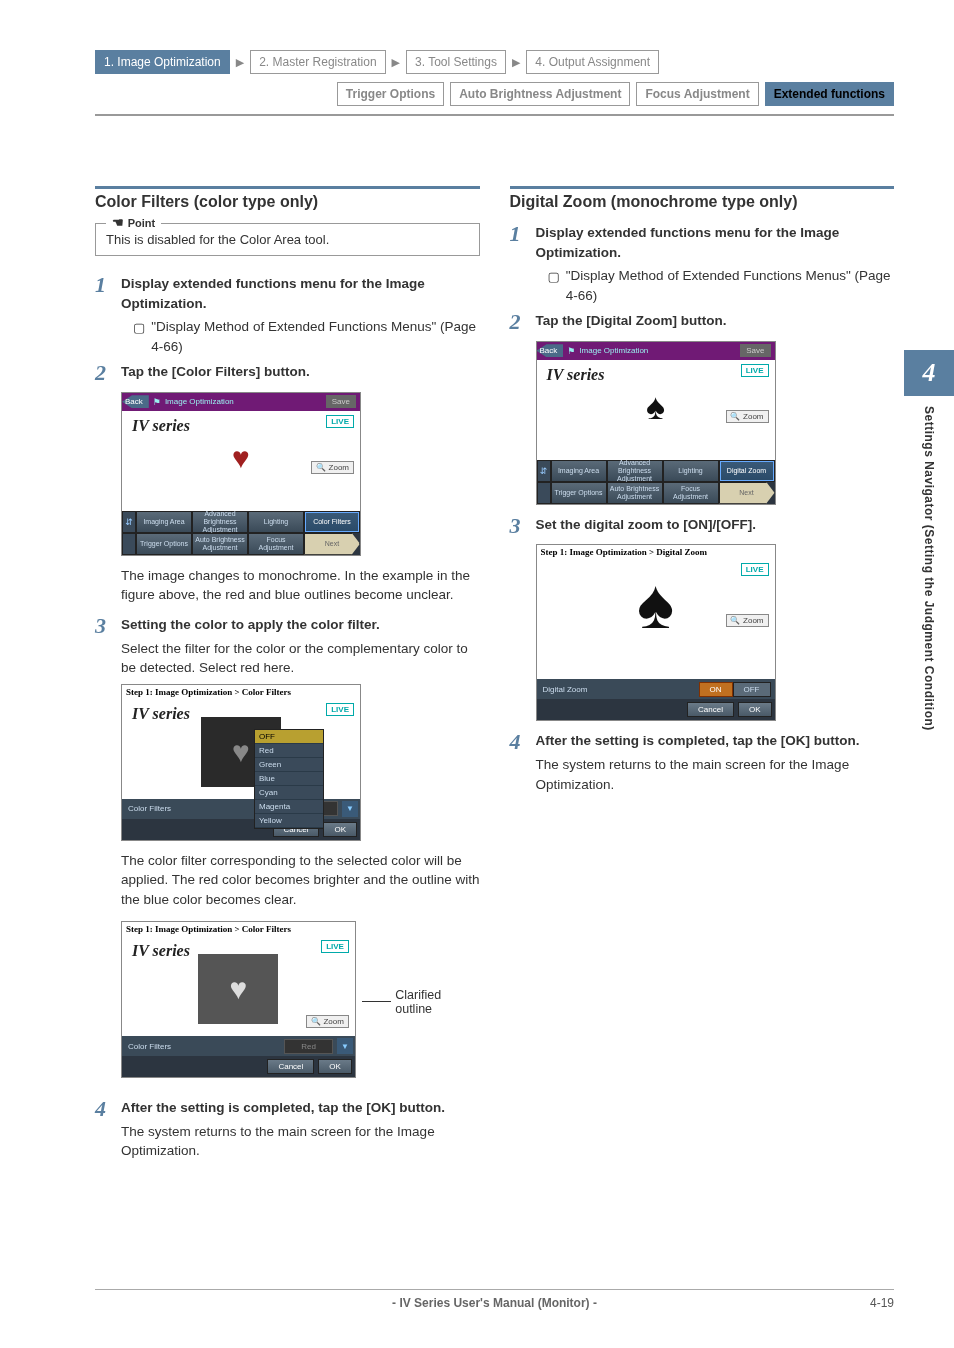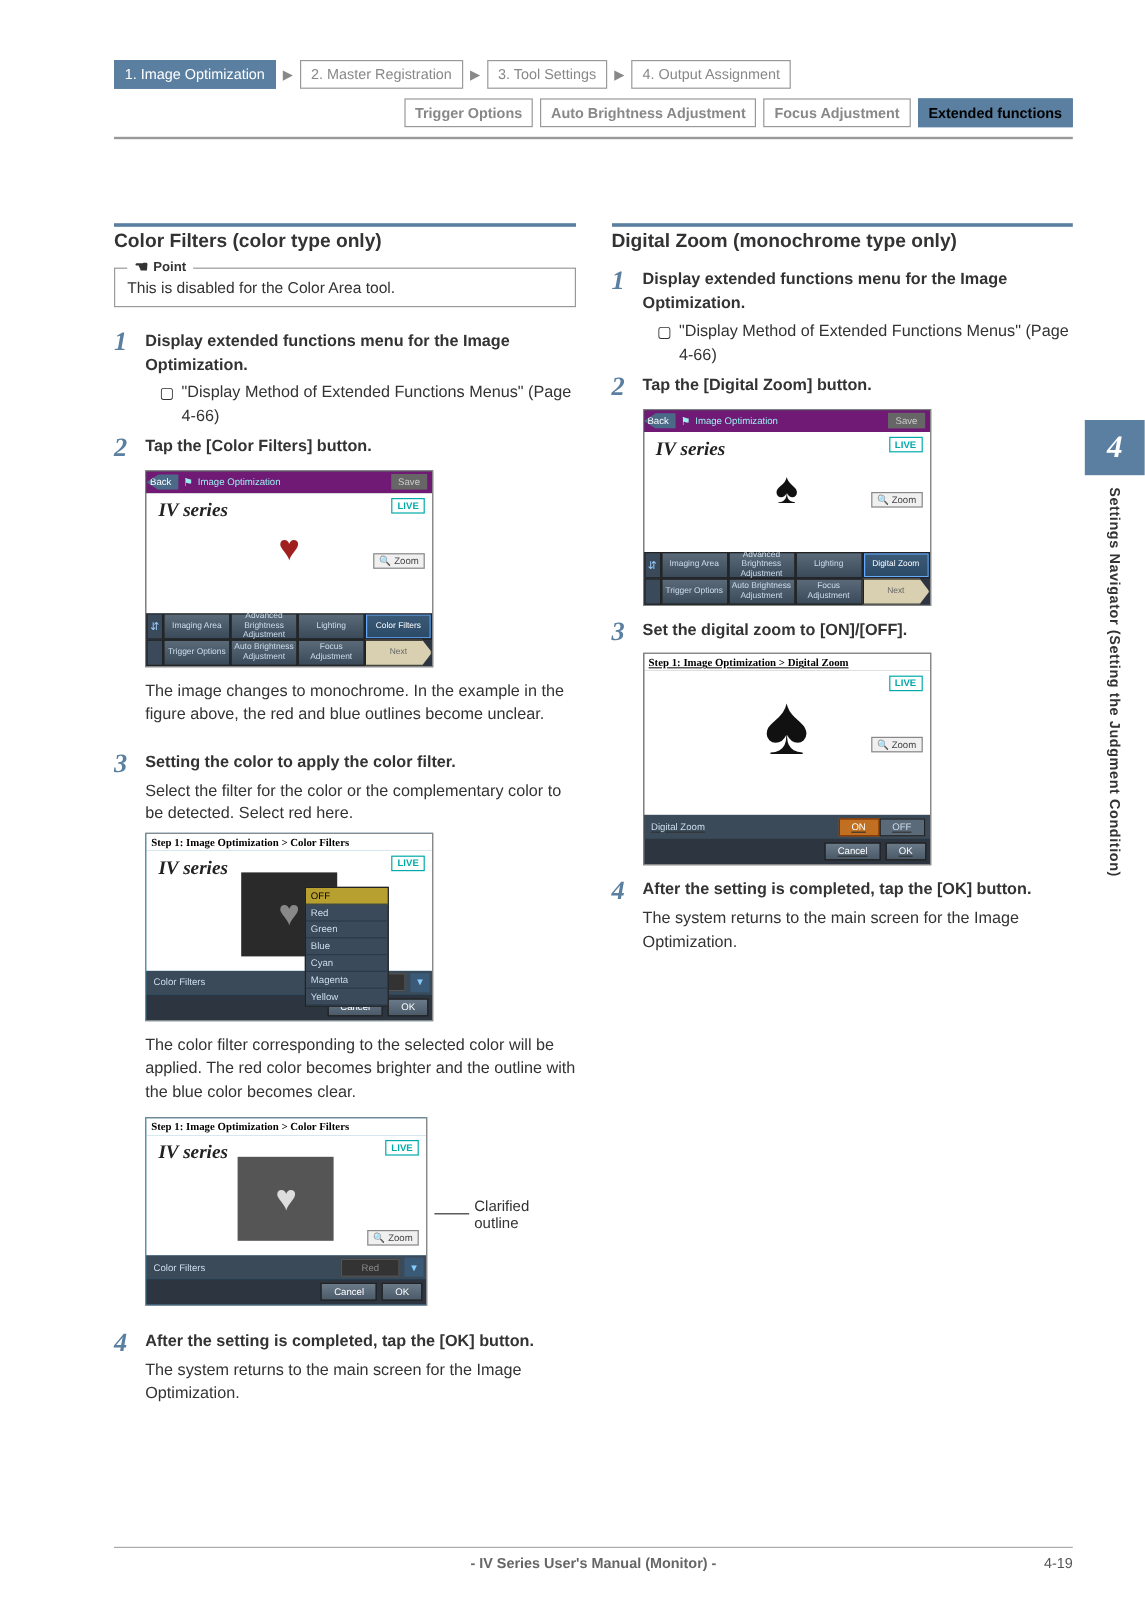--- a/index.html
+++ b/index.html
@@ -380,21 +380,20 @@
   .heart-grey { color: #888; font-size: 30px; }
   .spade { color: #111; font-size: 36px; }
 
   
   .shotdz {
     width: 240px;
     margin: 6px 0 10px 26px;
     border: 1px solid #888;
     font-size: 9px;
     background: #2c3540;
-    text-decoration: underline;
   }
   .shotdz .crumbbar {
     background: #fff;
     color: #000;
     font-family: 'Comic Sans MS', cursive;
     font-weight: bold;
     font-size: 9px;
     padding: 2px 4px;
   }
   .shotdz .wa {
@@ -581,21 +580,21 @@
       </div>
       <div class="btnrow">
         <div class="handle"></div>
         <div class="btn">Trigger Options</div>
         <div class="btn">Auto Brightness Adjustment</div>
         <div class="btn">Focus Adjustment</div>
         <div class="btn next">Next</div>
       </div>
     </div>
 
-    <div style="margin-left:26px;font-size:13.5px;line-height:1.45;margin-bottom:20px;">The image changes to monochrome. In the example in the figure above, the red and blue outlines become unclear.</div>
+    <div style="margin-left:26px;font-size:13.5px;line-height:1.45;margin-bottom:10px;">The image changes to monochrome. In the example in the figure above, the red and blue outlines become unclear.</div>
 
     <div class="step">
       <div class="num">3</div>
       <div class="body">
         <div class="lead">Setting the color to apply the color filter.</div>
         <p>Select the filter for the color or the complementary color to be detected. Select red here.</p>
       </div>
     </div>
 
     <div class="shot2">

